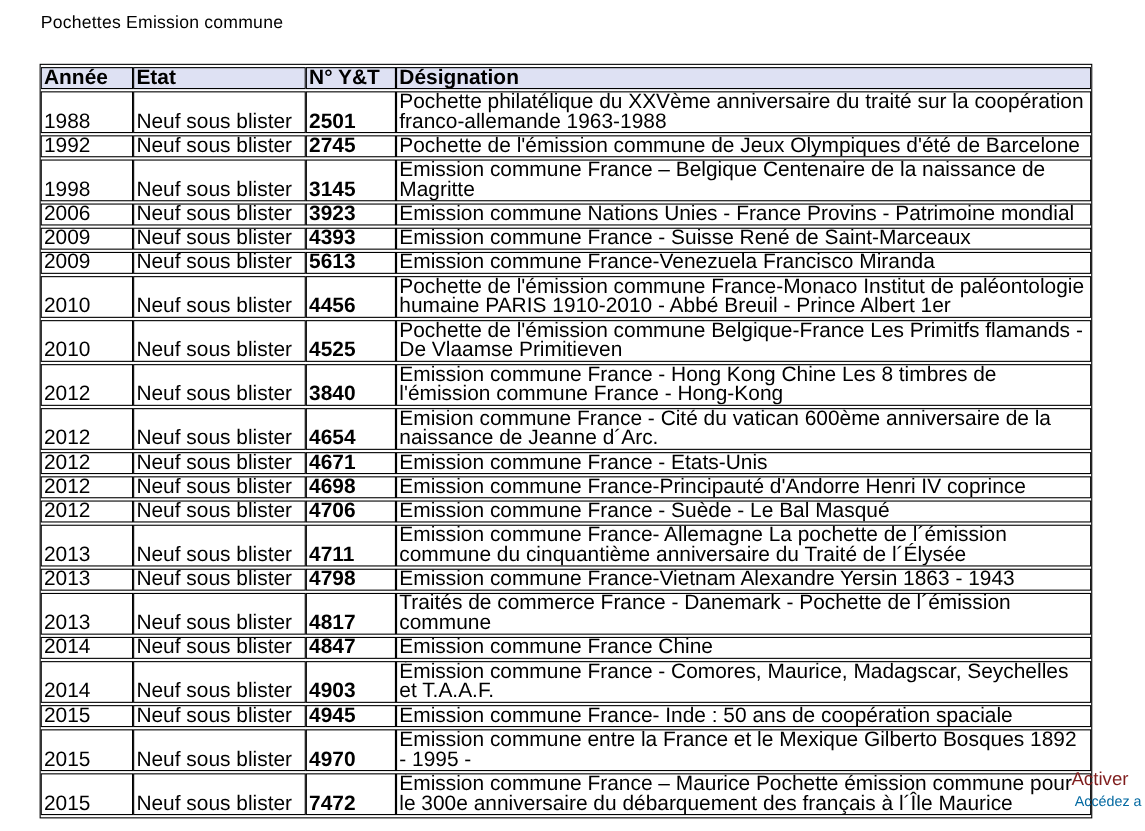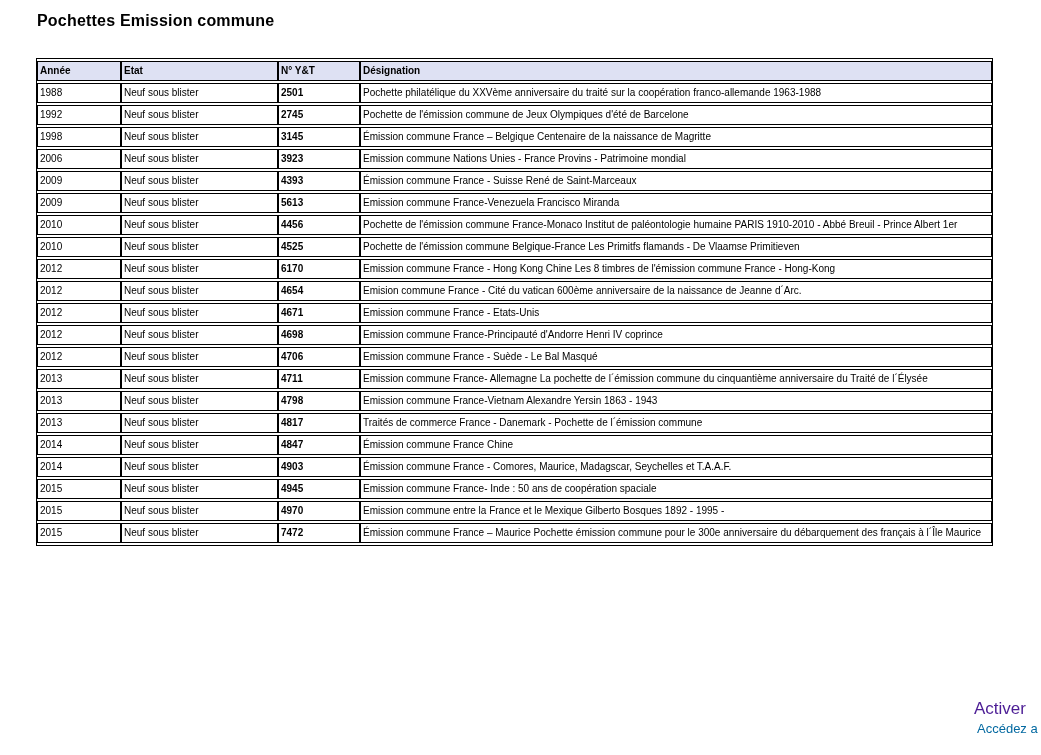--- a/index.html
+++ b/index.html
@@ -10,34 +10,34 @@
     overflow: hidden;
     position: relative;
     font-family: "Liberation Sans", sans-serif;
     color: #000000;
   }
   .page-title {
     position: absolute;
     left: 37px;
     top: 12px;
     font-size: 16px;
-    font-weight: bold;
+    font-weight: normal;
     letter-spacing: 0.2px;
   }
   table.stamps {
     position: absolute;
     left: 36px;
     top: 58px;
     width: 957px;
     table-layout: fixed;
     border-collapse: separate;
     border-spacing: 0 2px;
     border: 1px solid #000000;
     background: #ffffff;
-    font-size: 10px;
+    font-size: 19px;
     line-height: 18px;
   }
   table.stamps th, table.stamps td {
     border: 1px solid #000000;
     padding: 0 2px;
     overflow: hidden;
   }
   table.stamps th {
     background: #dee1f3;
     text-align: left;
@@ -49,21 +49,21 @@
     height: 18px;
   }
   td.c   { text-align: left; margin-top: 32px; }
   td.num { text-align: left; font-weight: bold; }
   td.desig { text-align: left; }
   .wm1 {
     position: absolute;
     left: 974px;
     top: 699px;
     font-size: 17px;
-    color: #4c1d95;
+    color: #7f1d1d;
     white-space: nowrap;
   }
   .wm2 {
     position: absolute;
     left: 977px;
     top: 721px;
     font-size: 13px;
     color: #0369a1;
     white-space: nowrap;
   }
@@ -142,21 +142,21 @@
   <tr>
     <td class="c">2010</td>
     <td class="c">Neuf sous blister</td>
     <td class="num">4525</td>
     <td class="desig">Pochette de l'émission commune Belgique-France Les Primitfs flamands - De Vlaamse Primitieven</td>
   </tr>
 
   <tr>
     <td class="c">2012</td>
     <td class="c">Neuf sous blister</td>
-    <td class="num">6170</td>
+    <td class="num">3840</td>
     <td class="desig">Emission commune France - Hong Kong Chine Les 8 timbres de l'émission commune France - Hong-Kong</td>
   </tr>
 
   <tr>
     <td class="c">2012</td>
     <td class="c">Neuf sous blister</td>
     <td class="num">4654</td>
     <td class="desig">Emision commune France - Cité du vatican 600ème anniversaire de la naissance de Jeanne d´Arc.</td>
   </tr>
 

